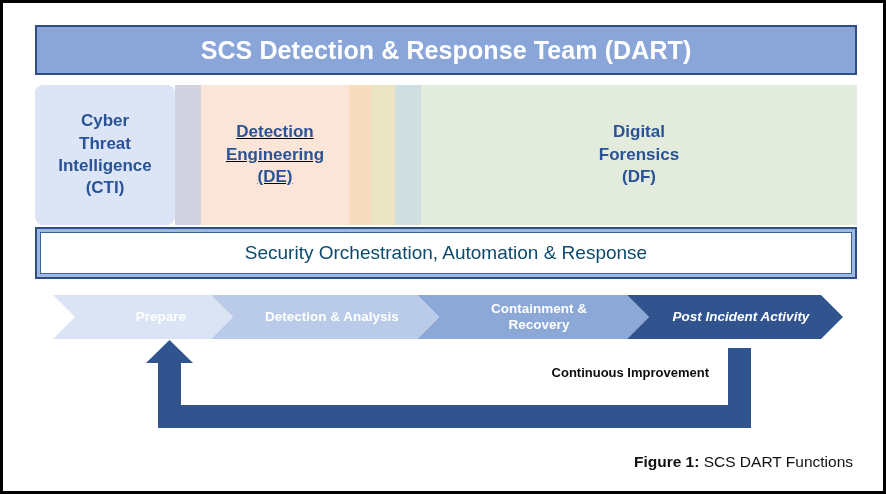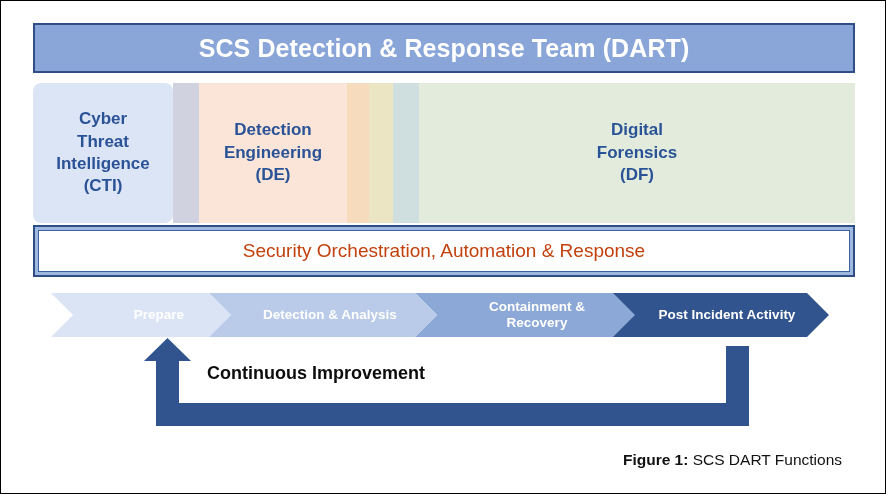--- a/index.html
+++ b/index.html
@@ -8,21 +8,21 @@
     background: #ffffff;
   }
   body {
     font-family: "Liberation Sans", sans-serif;
   }
   #canvas {
     position: relative;
     width: 886px;
     height: 494px;
     background: #ffffff;
-    border: 1px solid #000000;
+    border: 3px solid #000000;
     box-sizing: border-box;
     overflow: hidden;
   }
 
   
   #dart-banner {
     position: absolute;
     left: 32px;
     top: 22px;
     width: 822px;
@@ -86,21 +86,21 @@
     width: 100%;
     height: 100%;
     box-sizing: border-box;
     background: #ffffff;
     border: 1px solid #3a61a0;
     display: flex;
     align-items: center;
     justify-content: center;
   }
   #soar-inner .soar-text {
-    color: #c2410c;
+    color: #0c4a6e;
     font-size: 19px;
     font-weight: 400;
     white-space: nowrap;
   }
 
   
   #chevrons {
     position: absolute;
     left: 50px;
     top: 292px;
@@ -158,35 +158,35 @@
   }
   #loop-shaft-right {
     position: absolute;
     left: 725px;
     top: 345px;
     width: 23px;
     height: 60px;
   }
   #ci-label {
     position: absolute;
-    left: 206px;
+    left: 186px;
     top: 362px;
     width: 520px;
-    text-align: left;
+    text-align: right;
     color: #0d0d0d;
-    font-size: 18px;
+    font-size: 13px;
     font-weight: bold;
     white-space: nowrap;
   }
 
   
   #caption {
     position: absolute;
     left: 0;
-    right: 43px;
+    right: 30px;
     top: 450px;
     text-align: right;
     font-size: 15.5px;
     color: #111111;
   }
   #caption .cap-strong {
     font-weight: bold;
   }
   #caption .cap-rest {
     font-weight: 400;
@@ -204,21 +204,21 @@
   <div id="columns">
 
     <div class="col" style="flex: 0 0 140px; background: rgb(220, 229, 245); border-radius: 8px;">
       <div class="col-label" style="color: rgb(42, 82, 150); white-space: pre-line;">Cyber
 Threat
 Intelligence
 (CTI)</div>
     </div>
     <div class="sep" style="flex: 0 0 26px; background: rgb(208, 210, 224);"></div>
 
-    <div class="col" style="flex: 0 0 148px; background: rgb(250, 229, 216);">
+    <div class="col" style="flex: 0 0 148px; background: rgb(250, 229, 216); text-decoration: underline;">
       <div class="col-label" style="color: rgb(42, 82, 150); white-space: pre-line;">Detection
 Engineering
 (DE)</div>
     </div>
     <div class="sep" style="flex: 0 0 22px; background: rgb(246, 219, 189);"></div>
 
     <div class="sep" style="flex: 0 0 24px; background: rgb(236, 229, 196);"></div>
 
     <div class="sep" style="flex: 0 0 26px; background: rgb(207, 223, 223);"></div>
 
@@ -244,21 +244,21 @@
 
     <div class="chev mid" style="left: 364px; width: 232px; background: rgb(140, 168, 214);">
       <div class="chev-label" style="padding-left: 12px;">Containment &amp;
 Recovery</div>
     </div>
 
     <div class="chev mid" style="left: 158px; width: 228px; background: rgb(185, 203, 232);">
       <div class="chev-label" style="padding-left: 14px;">Detection &amp; Analysis</div>
     </div>
 
-    <div class="chev mid" style="left: 562px; width: 216px; background: rgb(49, 84, 143);">
+    <div class="chev mid" style="left: 574px; width: 216px; background: rgb(49, 84, 143); font-style: italic;">
       <div class="chev-label" style="padding-left: 12px;">Post Incident Activity</div>
     </div>
 
   </div>
 
   <div id="loop-arrowhead" style="background: rgb(49, 84, 143);"></div>
   <div id="loop-shaft-left" style="background: rgb(49, 84, 143);"></div>
   <div id="loop-bottom" style="background: rgb(49, 84, 143);"></div>
   <div id="loop-shaft-right" style="background: rgb(49, 84, 143);"></div>
   <div id="ci-label" style="color: rgb(13, 13, 13);">Continuous Improvement</div>

